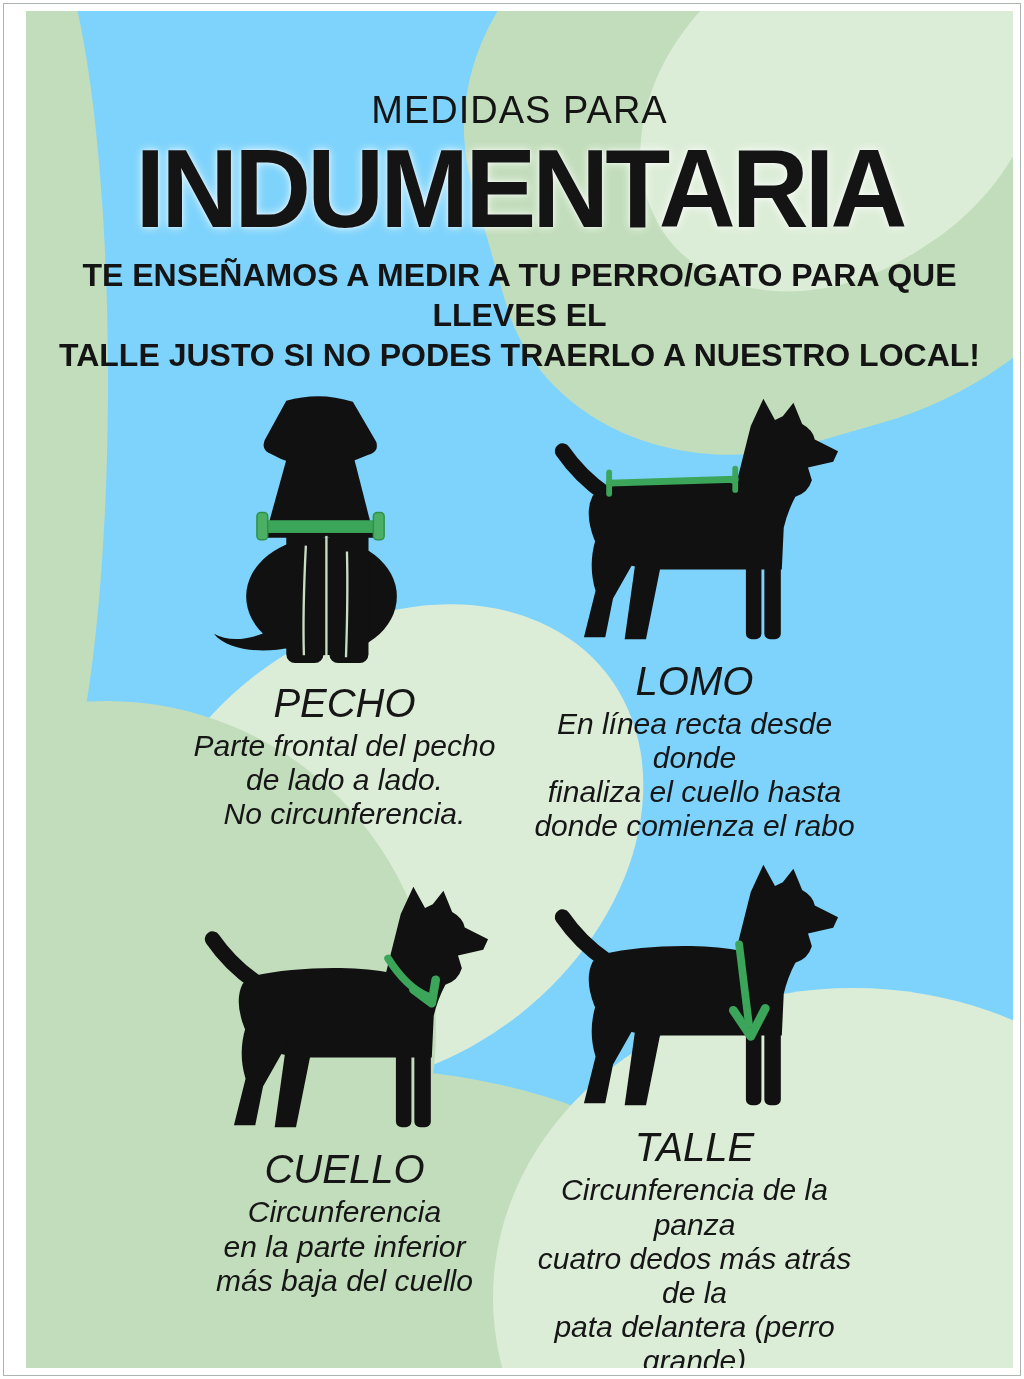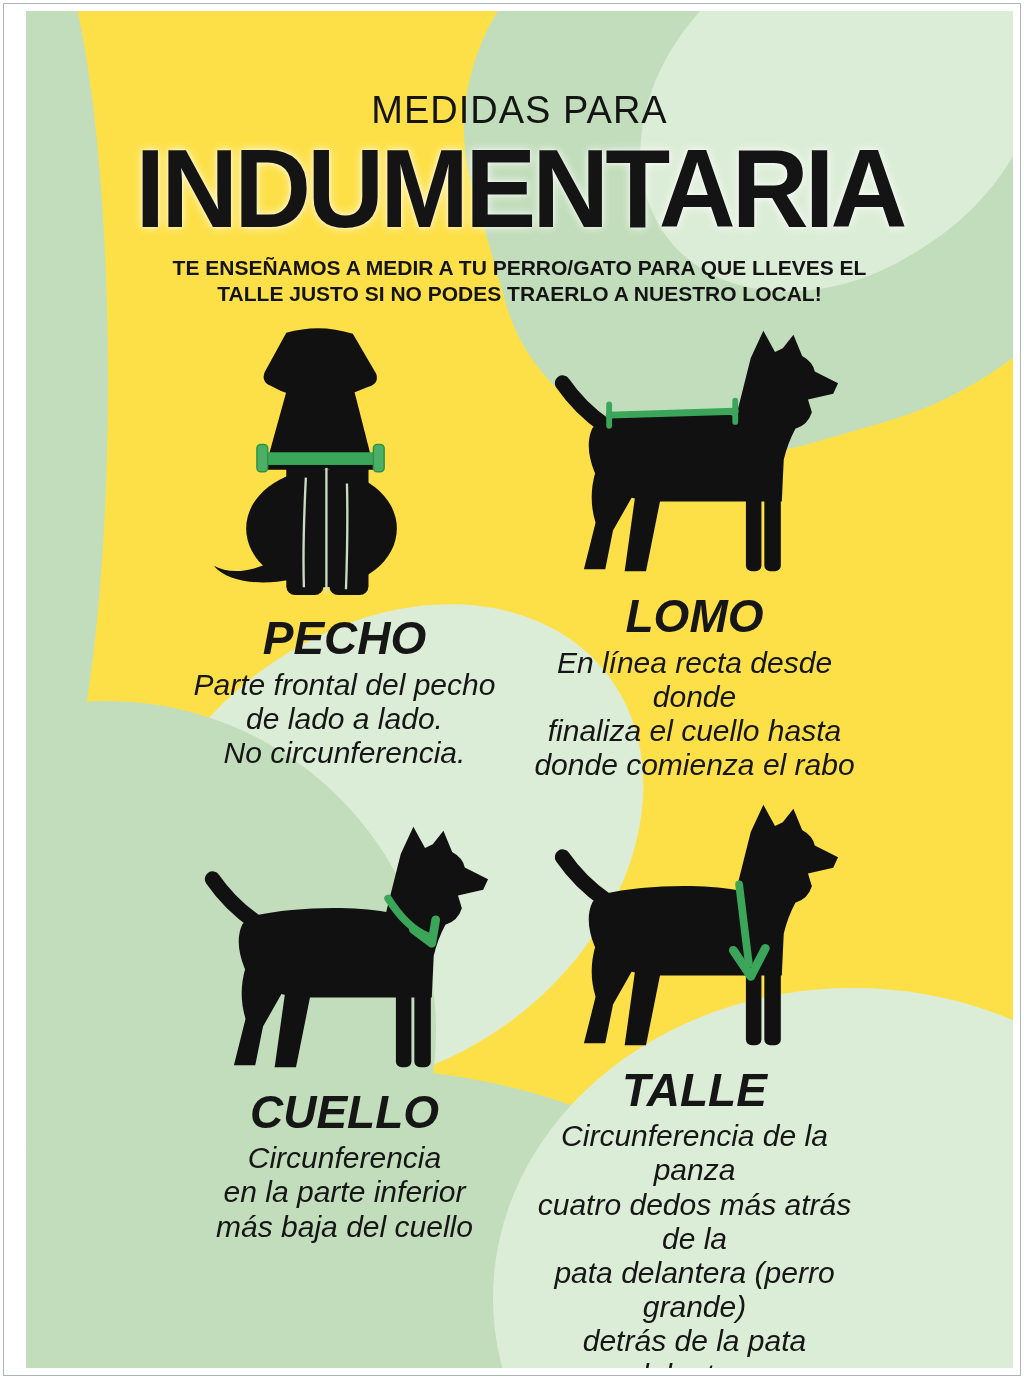--- a/index.html
+++ b/index.html
@@ -2,21 +2,21 @@
 <html><head>
 <meta charset="utf-8">
 <style>
   html,body{margin:0;padding:0;}
   body{
     width:1024px;height:1379px;position:relative;background:#ffffff;
     font-family:"Liberation Sans",sans-serif;overflow:hidden;
   }
   .outer-frame{position:absolute;inset:3px;border:1px solid #aeb4ae;pointer-events:none;z-index:5;}
   .poster{
-    position:absolute;inset:11px;background:#fde047;overflow:hidden;margin-left:15px;
+    position:absolute;inset:11px;background:#7dd3fc;overflow:hidden;margin-left:15px;
   }
   
   .blob{position:absolute;}
   .blob.dark{background:#c2ddbb;}
   .blob.light{background:#dcedd7;}
   .b-left-strip{left:-68px;top:-90px;width:150px;height:920px;border-radius:50%;}
   .b-header-leaf{right:-140px;top:-160px;width:680px;height:580px;border-radius:46% 54% 58% 42%;transform:rotate(-16deg);}
   .b-header-leaf-hi{right:-40px;top:-70px;width:430px;height:330px;border-radius:55% 45% 52% 48%;transform:rotate(-32deg);}
   .b-mid-left{left:-250px;top:690px;width:660px;height:660px;border-radius:50%;}
   .b-bottom{left:-140px;bottom:-280px;width:920px;height:580px;border-radius:50%;}
@@ -25,32 +25,32 @@
 
   .content{position:relative;z-index:2;}
 
   .header{text-align:center;padding-top:78px;color:#141414;}
   .kicker{font-size:38px;font-weight:400;letter-spacing:1px;line-height:1.15;}
   .title{
     font-size:112px;font-weight:bold;letter-spacing:-4px;line-height:1;
     margin:0 0 10px;transform:scaleX(.95);transform-origin:center;
     text-shadow:0 0 10px rgba(255,255,255,.85),0 0 3px rgba(255,255,255,.6);
   }
-  .subtitle{font-size:21px;font-weight:bold;line-height:1.25;white-space:pre-line;}
+  .subtitle{font-size:32px;font-weight:bold;line-height:1.25;white-space:pre-line;}
 
   .grid{
     width:690px;margin:14px auto 0;display:grid;
     grid-template-columns:1fr 1fr;column-gap:10px;row-gap:12px;
   }
   .card{text-align:center;color:#161616;}
   .ill{display:flex;align-items:flex-end;justify-content:center;}
   .row1 .ill{height:284px;}
   .row2 .ill{height:262px;}
   .card h2{
-    font-size:46px;font-style:italic;font-weight:bold;
+    font-size:40px;font-style:italic;font-weight:normal;
     margin:8px 0 4px;line-height:1.1;letter-spacing:0;
   }
   .card p{
     font-size:30px;font-style:italic;margin:0;line-height:1.14;
     white-space:pre-line;
   }
 
   .logo-row{margin-top:16px;display:flex;justify-content:center;}
 </style>
 </head>

